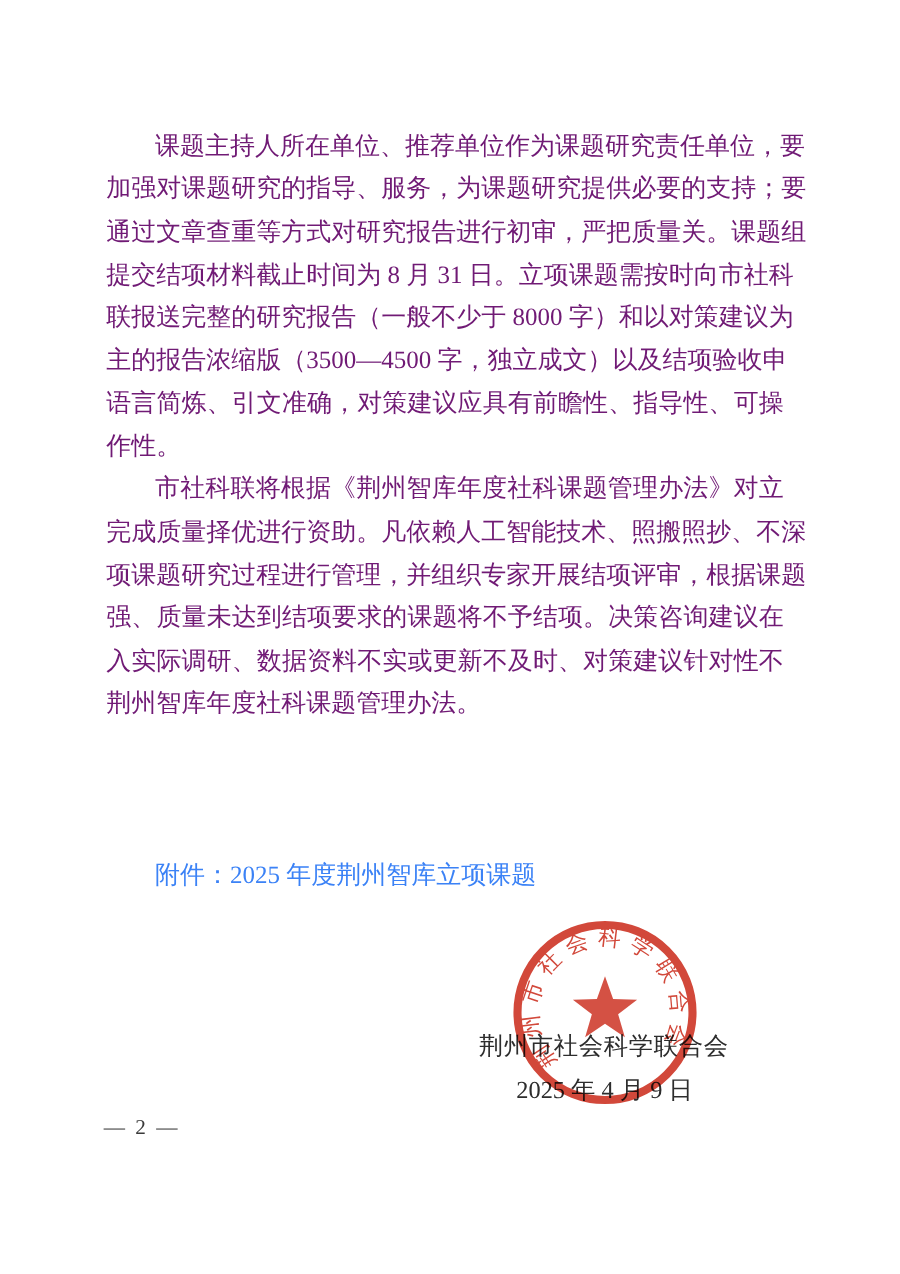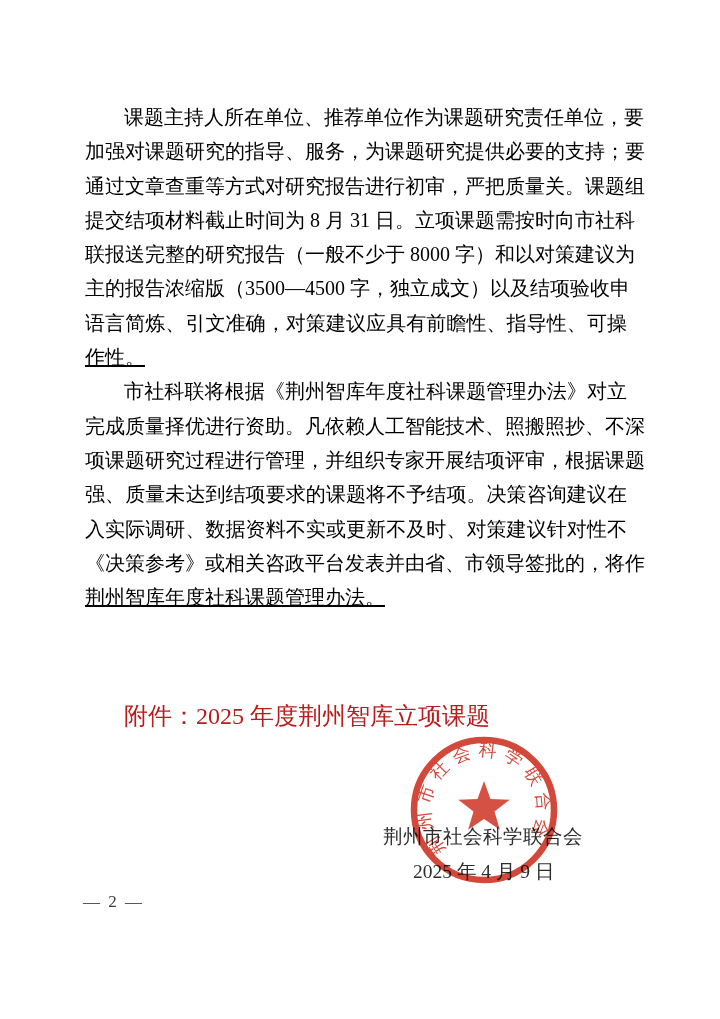--- a/index.html
+++ b/index.html
@@ -21,35 +21,35 @@
     width: 542px;
     font-size: 20px;
   }
   .line {
     display: block;
     height: 34.3px;
     line-height: 34.3px;
     text-align: justify;
     text-align-last: justify;
     white-space: nowrap;
-    color: #000000;
+    color: #701a75;
   }
   .line.indent { padding-left: 39px; }
-  .line.last { text-align-last: left; white-space: normal; text-decoration: underline; }
+  .line.last { text-align-last: left; white-space: normal; }
 
   .attachment-line {
     position: absolute;
     left: 85px;
-    top: 699px;
+    top: 683px;
     width: 542px;
     height: 34.3px;
     line-height: 34.3px;
     padding-left: 39px;
-    font-size: 24px;
-    color: #b91c1c;
+    font-size: 20px;
+    color: #3b82f6;
   }
 
   
   .org-name {
     position: absolute;
     left: 383px;
     top: 823px;
     font-size: 19.5px;
     letter-spacing: 0.5px;
     color: #2d2d2d;
@@ -99,21 +99,20 @@
     <div class="line">联报送完整的研究报告（一般不少于 8000 字）和以对策建议为</div>
     <div class="line">主的报告浓缩版（3500—4500 字，独立成文）以及结项验收申</div>
     <div class="line">语言简炼、引文准确，对策建议应具有前瞻性、指导性、可操</div>
     <div class="line last">作性。</div>
 
     <div class="line indent">市社科联将根据《荆州智库年度社科课题管理办法》对立</div>
     <div class="line">完成质量择优进行资助。凡依赖人工智能技术、照搬照抄、不深</div>
     <div class="line">项课题研究过程进行管理，并组织专家开展结项评审，根据课题</div>
     <div class="line">强、质量未达到结项要求的课题将不予结项。决策咨询建议在</div>
     <div class="line">入实际调研、数据资料不实或更新不及时、对策建议针对性不</div>
-    <div class="line">《决策参考》或相关咨政平台发表并由省、市领导签批的，将作</div>
     <div class="line last">荆州智库年度社科课题管理办法。</div>
   </div>
 
   <div class="attachment-line">附件：2025 年度荆州智库立项课题</div>
 
   <div class="org-name">荆州市社会科学联合会</div>
   <div class="sign-date">2025 年 4 月 9 日</div>
 
   <svg class="seal" viewBox="0 0 160 160" aria-hidden="true">
 

